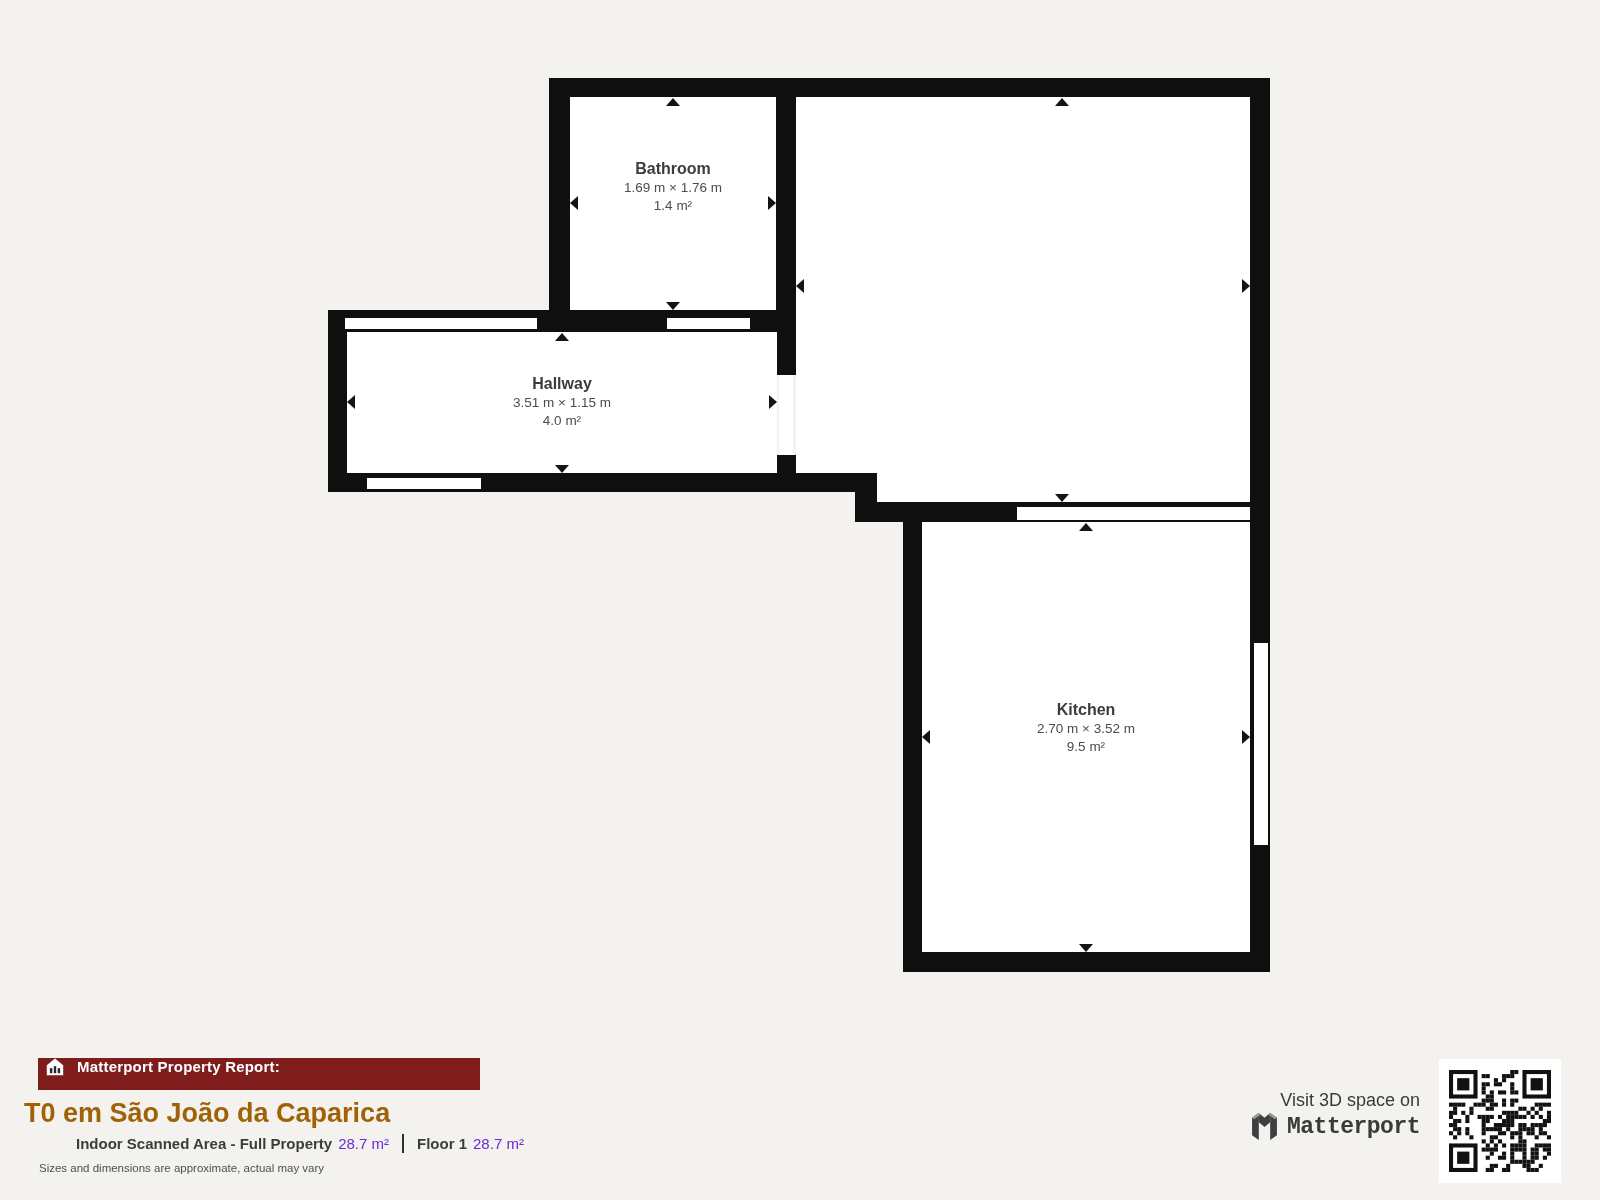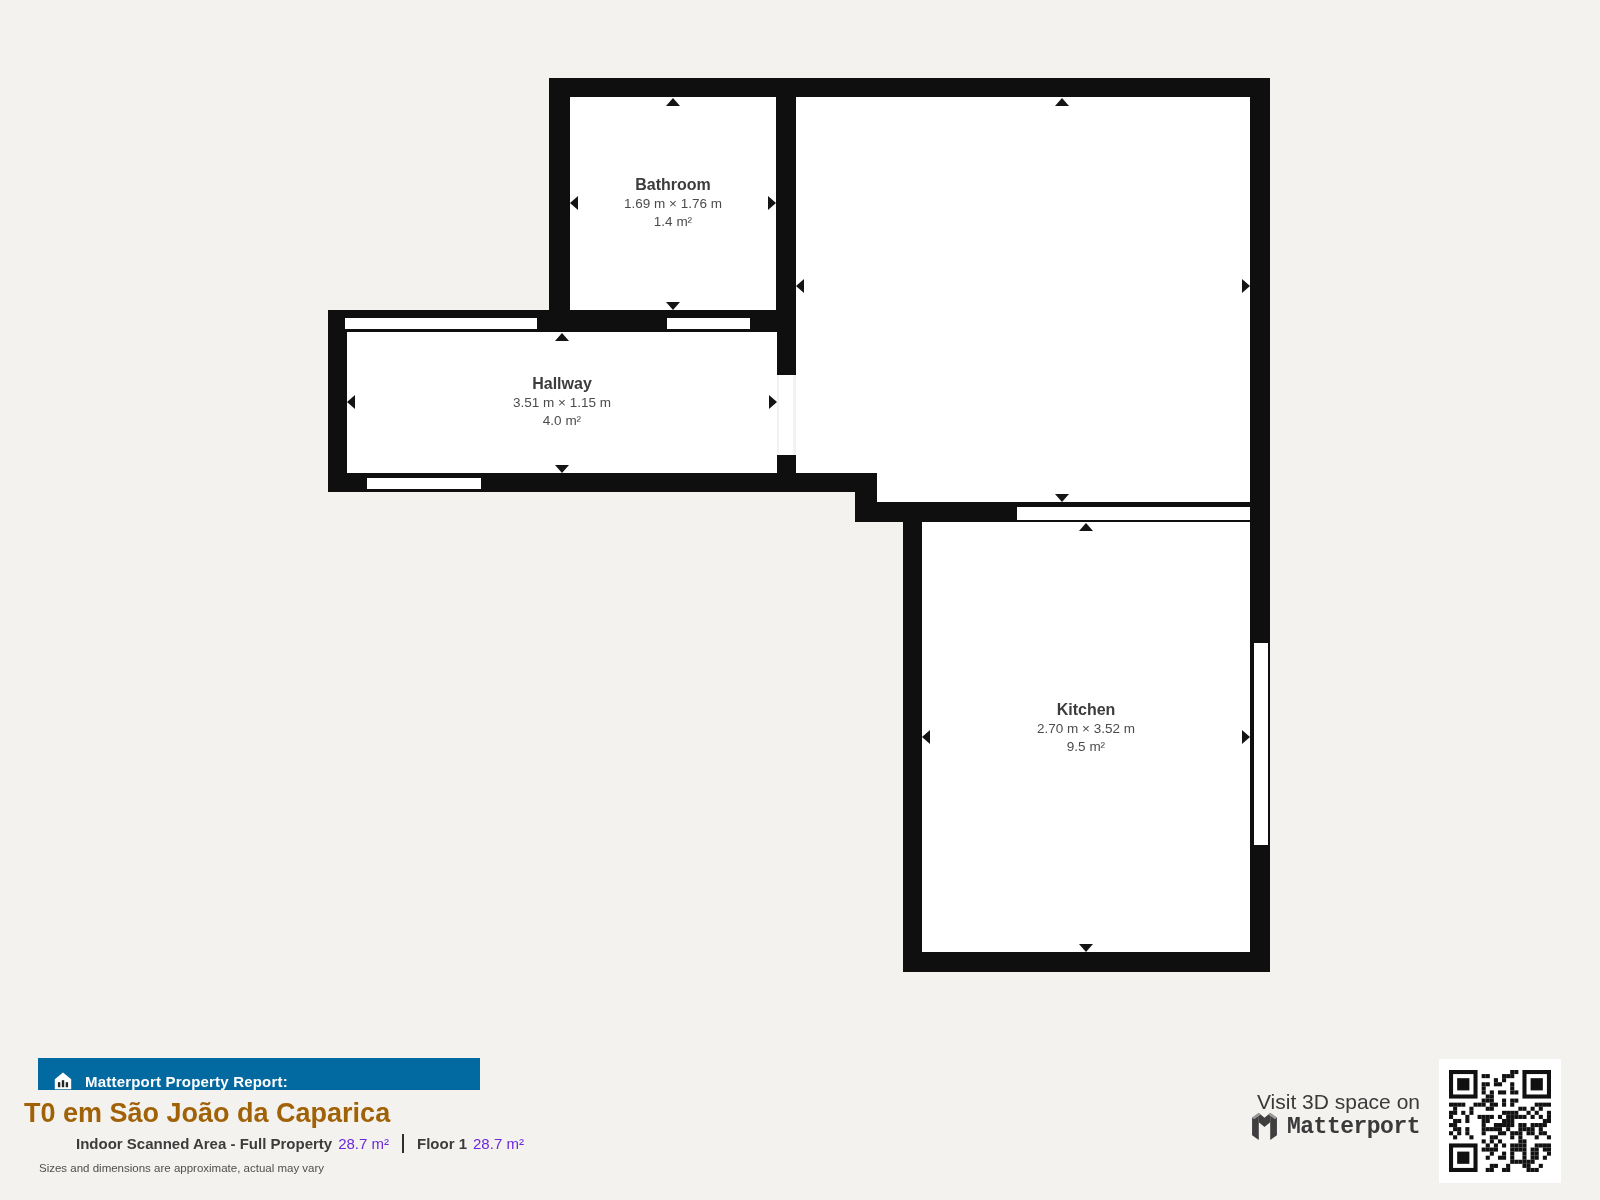--- a/index.html
+++ b/index.html
@@ -10,29 +10,29 @@
   .floor{position:absolute;background:#ffffff;}
   .opening{position:absolute;background:#ffffff;}
   .arrow{position:absolute;width:0;height:0;}
   .arrow.up{border-left:7px solid transparent;border-right:7px solid transparent;border-bottom:8px solid #141414;}
   .arrow.down{border-left:7px solid transparent;border-right:7px solid transparent;border-top:8px solid #141414;}
   .arrow.left{border-top:7px solid transparent;border-bottom:7px solid transparent;border-right:8px solid #141414;}
   .arrow.right{border-top:7px solid transparent;border-bottom:7px solid transparent;border-left:8px solid #141414;}
   .room-label{position:absolute;transform:translate(-50%,-50%);text-align:center;white-space:nowrap;}
   .room-label .t{display:block;font-weight:bold;font-size:16px;color:#3c3c3c;line-height:20px;}
   .room-label .d{display:block;font-size:13.5px;color:#4c4c4c;line-height:18px;}
-  .report-bar{position:absolute;left:38px;top:1058px;width:442px;height:32px;background:#0369a1;display:flex;align-items:flex-end;padding-left:16px;box-sizing:border-box;}
+  .report-bar{position:absolute;left:38px;top:1058px;width:442px;height:32px;background:#7f1d1d;display:flex;align-items:flex-start;padding-left:8px;box-sizing:border-box;}
   .report-bar-label{color:#ffffff;font-weight:bold;font-size:15px;margin-left:13px;letter-spacing:0.2px;}
   .property-title{position:absolute;left:24px;top:1098px;font-size:27px;font-weight:bold;color:#a16207;}
   .stats{position:absolute;left:39px;top:1134px;display:flex;align-items:center;font-size:15px;margin-left:37px;}
   .stats .lbl{font-weight:bold;color:#3c3c3c;}
   .stats .val{color:#6d28d9;margin-left:6px;}
   .stats .vdiv{width:2px;height:19px;background:#2e2e2e;margin:0 13px;}
   .disclaimer{position:absolute;left:39px;top:1162px;font-size:11.5px;color:#4f4f4f;}
-  .visit{position:absolute;right:180px;top:1090px;font-size:21px;color:#3a3a3a;}
+  .visit{position:absolute;right:180px;top:1090px;font-size:18px;color:#3a3a3a;}
   .brandrow{position:absolute;right:180px;top:1112px;display:flex;align-items:center;gap:9px;font-family:Liberation Mono, monospace;}
   .wordmark{font-size:23px;font-weight:bold;color:#3a3a3a;letter-spacing:-0.5px;}
   .qr-box{position:absolute;left:1439px;top:1059px;width:122px;height:124px;background:#ffffff;display:flex;align-items:center;justify-content:center;}
 </style>
 </head>
 <body>
 
 <div class="screen">
 
   <div class="plan">
@@ -76,21 +76,21 @@
     <div class="arrow up" style="left:555px;top:333px"></div>
     <div class="arrow down" style="left:555px;top:465px"></div>
     <div class="arrow left" style="left:347px;top:395px"></div>
     <div class="arrow right" style="left:769px;top:395px"></div>
 
     <div class="arrow up" style="left:1079px;top:523px"></div>
     <div class="arrow down" style="left:1079px;top:944px"></div>
     <div class="arrow left" style="left:922px;top:730px"></div>
     <div class="arrow right" style="left:1242px;top:730px"></div>
 
-    <div class="room-label" style="left:673px;top:203px">
+    <div class="room-label" style="left:673px;top:187px">
       <span class="t">Bathroom</span>
       <span class="d">1.69 m × 1.76 m</span>
       <span class="d">1.4 m²</span>
     </div>
     <div class="room-label" style="left:562px;top:402px">
       <span class="t">Hallway</span>
       <span class="d">3.51 m × 1.15 m</span>
       <span class="d">4.0 m²</span>
     </div>
     <div class="room-label" style="left:1086px;top:728px">

